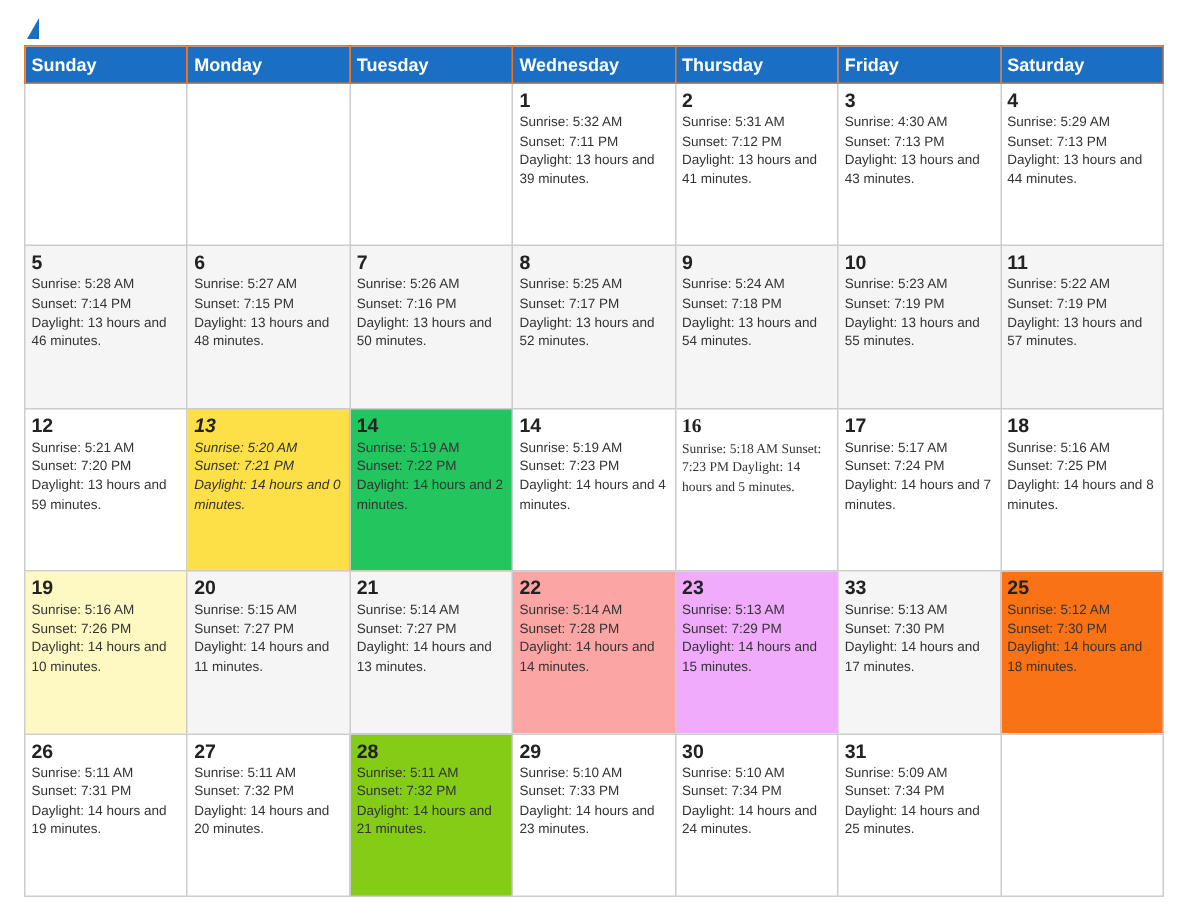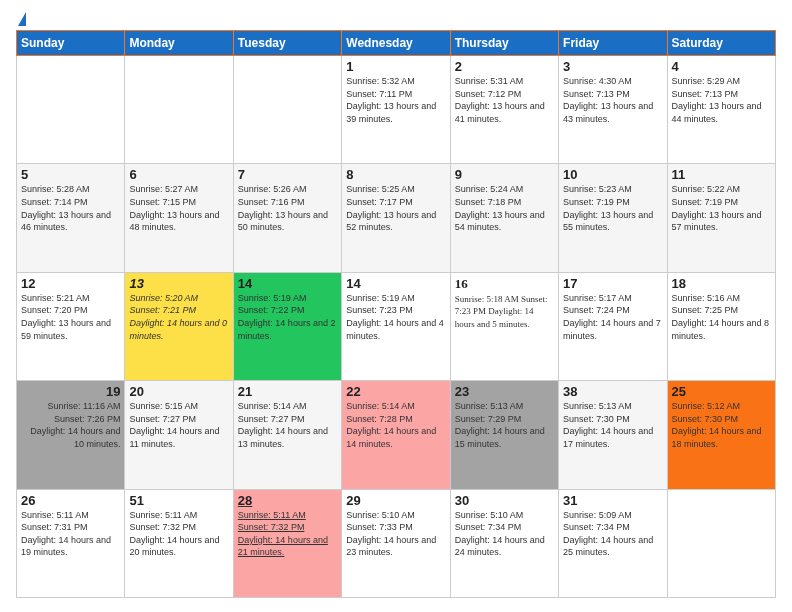--- a/index.html
+++ b/index.html
@@ -280,23 +280,23 @@
           </td>
           <td style="background: rgb(255, 255, 255);">
             <span class="day-num">18</span>
             <div class="day-info">Sunrise: 5:16 AM
 Sunset: 7:25 PM
 Daylight: 14 hours
 and 8 minutes.</div>
           </td>
         </tr>
         <tr>
-          <td style="background: #a3a3a3; text-align: right;">
+          <td style="background: #fef9c3;">
             <span class="day-num">19</span>
-            <div class="day-info">Sunrise: 11:16 AM
+            <div class="day-info">Sunrise: 5:16 AM
 Sunset: 7:26 PM
 Daylight: 14 hours
 and 10 minutes.</div>
           </td>
           <td style="background: rgb(245, 245, 245);">
             <span class="day-num">20</span>
             <div class="day-info">Sunrise: 5:15 AM
 Sunset: 7:27 PM
 Daylight: 14 hours
 and 11 minutes.</div>
@@ -308,29 +308,29 @@
 Daylight: 14 hours
 and 13 minutes.</div>
           </td>
           <td style="background: #fca5a5;">
             <span class="day-num">22</span>
             <div class="day-info">Sunrise: 5:14 AM
 Sunset: 7:28 PM
 Daylight: 14 hours
 and 14 minutes.</div>
           </td>
-          <td style="background: #a3a3a3;">
+          <td style="background: #f0abfc;">
             <span class="day-num">23</span>
             <div class="day-info">Sunrise: 5:13 AM
 Sunset: 7:29 PM
 Daylight: 14 hours
 and 15 minutes.</div>
           </td>
           <td style="background: rgb(245, 245, 245);">
-            <span class="day-num">38</span>
+            <span class="day-num">33</span>
             <div class="day-info">Sunrise: 5:13 AM
 Sunset: 7:30 PM
 Daylight: 14 hours
 and 17 minutes.</div>
           </td>
           <td style="background: #f97316;">
             <span class="day-num">25</span>
             <div class="day-info">Sunrise: 5:12 AM
 Sunset: 7:30 PM
 Daylight: 14 hours
@@ -339,27 +339,27 @@
         </tr>
         <tr>
           <td style="background: rgb(255, 255, 255);">
             <span class="day-num">26</span>
             <div class="day-info">Sunrise: 5:11 AM
 Sunset: 7:31 PM
 Daylight: 14 hours
 and 19 minutes.</div>
           </td>
           <td style="background: rgb(255, 255, 255);">
-            <span class="day-num">51</span>
+            <span class="day-num">27</span>
             <div class="day-info">Sunrise: 5:11 AM
 Sunset: 7:32 PM
 Daylight: 14 hours
 and 20 minutes.</div>
           </td>
-          <td style="background: #fca5a5; text-decoration: underline;">
+          <td style="background: #84cc16;">
             <span class="day-num">28</span>
             <div class="day-info">Sunrise: 5:11 AM
 Sunset: 7:32 PM
 Daylight: 14 hours
 and 21 minutes.</div>
           </td>
           <td style="background: rgb(255, 255, 255);">
             <span class="day-num">29</span>
             <div class="day-info">Sunrise: 5:10 AM
 Sunset: 7:33 PM

